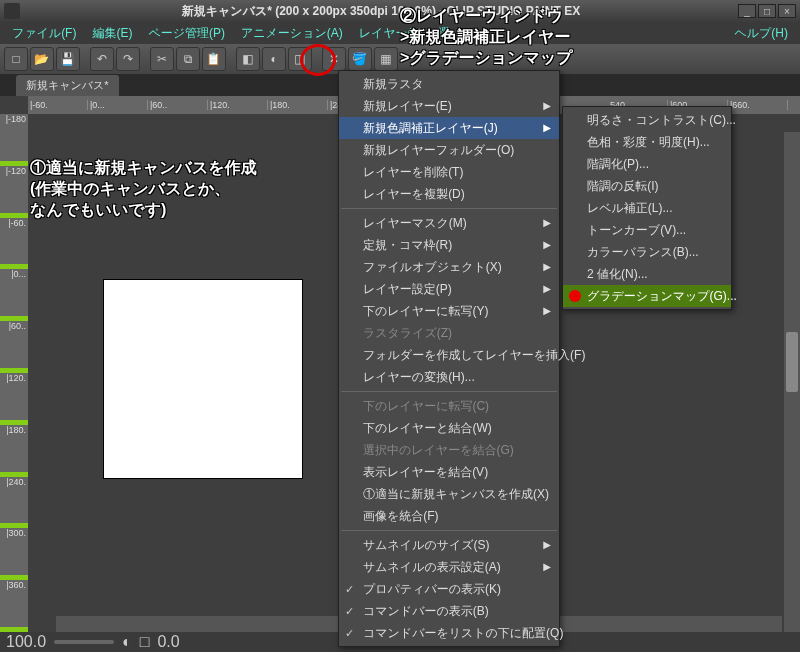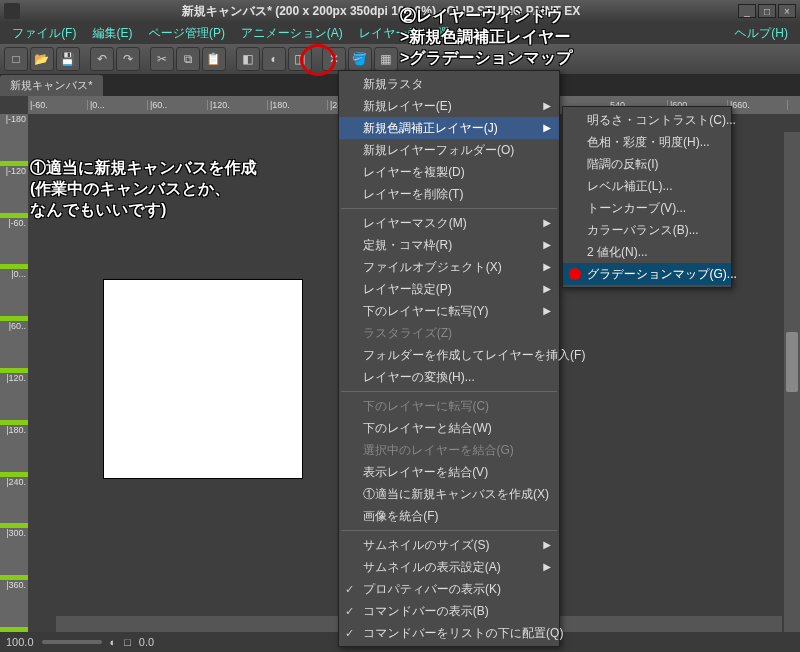--- a/index.html
+++ b/index.html
@@ -9,47 +9,47 @@
   .titlebar .title { flex:1; text-align:center; color:#e0e0e0; font-weight:bold; }
   .win-btns { display:flex; gap:2px; }
   .win-btn { width:18px; height:14px; background:#555; border:1px solid #222; display:flex; align-items:center; justify-content:center; font-size:10px; color:#ccc; }
 
   .menubar { height:22px; background:#3a3a3a; display:flex; align-items:center; padding:0 4px; font-size:12px; color:#5eead4; }
   .menubar span { padding:2px 8px; }
 
   .toolbar { height:30px; background:linear-gradient(#5a5a5a,#444); display:flex; align-items:center; padding:0 4px; gap:2px; }
   .tb-btn { width:24px; height:24px; background:#555; border:1px solid #333; border-radius:3px; display:flex; align-items:center; justify-content:center; font-size:12px; color:#ccc; }
 
-  .tabbar { height:22px; background:#2a2a2a; display:flex; align-items:flex-end; padding:0 0; }
+  .tabbar { height:22px; background:#2a2a2a; display:flex; align-items:flex-end; padding:0 16px; }
   .tab { background:#555; color:#ddd; font-size:11px; padding:3px 10px; border-radius:3px 3px 0 0; }
 
   .workspace { position:absolute; top:96px; left:0; right:0; bottom:20px; background:#3e3e3e; }
   .ruler-h { position:absolute; top:0; left:28px; right:0; height:18px; background:#666; color:#ddd; font-size:9px; display:flex; align-items:center; overflow:hidden; }
   .ruler-h span { display:inline-block; width:60px; border-right:1px solid #888; padding-left:2px; }
   .ruler-v { position:absolute; top:18px; left:0; width:28px; bottom:0; background:#666; color:#ddd; font-size:9px; display:flex; flex-direction:column; overflow:hidden; }
   .ruler-v span { height:60px; border-bottom:5px solid #84cc16; writing-mode:horizontal-tb; text-align:right; padding-right:2px; }
 
   .canvas-area { position:absolute; top:18px; left:28px; right:0; bottom:0; background:#3e3e3e; }
   .canvas { position:absolute; left:75px; top:165px; width:200px; height:200px; background:#fff; border:1px solid #000; }
 
   .menu { position:absolute; background:#4a4a4a; border:1px solid #222; box-shadow:2px 2px 6px rgba(0,0,0,.5); font-size:12px; color:#ddd; padding:2px 0; }
   .menu .item { padding:3px 28px 3px 24px; white-space:nowrap; position:relative; line-height:16px; }
   .menu .item.disabled { color:#888; }
   .menu .item.hl { background:#3a5a8a; color:#fff; }
-  .menu .item.hl-red { background:#0c4a6e; color:#fff; }
+  .menu .item.hl-red { background:#4d7c0f; color:#fff; }
   .menu .item .arrow { position:absolute; right:8px; top:3px; font-size:10px; }
   .menu .sep { height:1px; background:#666; margin:3px 2px; }
   .menu .check { position:absolute; left:6px; top:3px; font-size:11px; color:#ccc; }
   .menu .dot-red { position:absolute; left:6px; top:5px; width:12px; height:12px; background:#e00; border-radius:50%; }
 
   .annotation { position:absolute; color:#fff; font-weight:bold; font-size:16px; text-shadow:1px 1px 0 #000, -1px -1px 0 #000, 1px -1px 0 #000, -1px 1px 0 #000; line-height:1.3; }
 
   .red-circle { position:absolute; border:3px solid #d00; border-radius:50%; width:36px; height:32px; }
 
-  .statusbar { position:absolute; left:0; right:0; bottom:0; height:20px; background:#3a3a3a; color:#ccc; font-size:11px; display:flex; align-items:center; padding:0 6px; gap:8px; }
+  .statusbar { position:absolute; left:0; right:0; bottom:0; height:20px; background:#3a3a3a; color:#ccc; font-size:16px; display:flex; align-items:center; padding:0 6px; gap:8px; }
   .scrollbar-h { position:absolute; left:28px; right:18px; bottom:0; height:16px; background:#555; }
   .scrollbar-v { position:absolute; right:0; top:18px; bottom:0; width:16px; background:#555; }
   .sb-thumb-v { position:absolute; left:2px; right:2px; top:40%; height:60px; background:#888; border-radius:2px; }
   .sb-thumb-h { position:absolute; top:2px; bottom:2px; left:40%; width:80px; background:#888; border-radius:2px; }
 </style>
 </head>
 <body>
 
 <div class="titlebar">
   <span style="width:16px;height:16px;background:#333;border-radius:2px;margin-right:4px;"></span>
@@ -142,22 +142,22 @@
   <span>0.0</span>
 </div>
 
 <div class="red-circle" style="top:44px; left:300px;"></div>
 
 <div class="menu" style="top:70px; left:338px; width:222px;">
   <div class="item"><span>新規ラスタ</span></div>
   <div class="item"><span>新規レイヤー(E)</span><span class="arrow">▶</span></div>
   <div class="item hl"><span>新規色調補正レイヤー(J)</span><span class="arrow">▶</span></div>
   <div class="item"><span>新規レイヤーフォルダー(O)</span></div>
+  <div class="item"><span>レイヤーを削除(T)</span></div>
   <div class="item"><span>レイヤーを複製(D)</span></div>
-  <div class="item"><span>レイヤーを削除(T)</span></div>
   <div class="sep"></div>
   <div class="item"><span>レイヤーマスク(M)</span><span class="arrow">▶</span></div>
   <div class="item"><span>定規・コマ枠(R)</span><span class="arrow">▶</span></div>
   <div class="item"><span>ファイルオブジェクト(X)</span><span class="arrow">▶</span></div>
   <div class="item"><span>レイヤー設定(P)</span><span class="arrow">▶</span></div>
   <div class="item"><span>下のレイヤーに転写(Y)</span><span class="arrow">▶</span></div>
   <div class="item disabled"><span>ラスタライズ(Z)</span></div>
   <div class="item"><span>フォルダーを作成してレイヤーを挿入(F)</span></div>
   <div class="item"><span>レイヤーの変換(H)...</span></div>
   <div class="sep"></div>
@@ -172,20 +172,21 @@
   <div class="item"><span>サムネイルの表示設定(A)</span><span class="arrow">▶</span></div>
   <div class="item"><span class="check">✓</span><span>プロパティバーの表示(K)</span></div>
   <div class="item"><span class="check">✓</span><span>コマンドバーの表示(B)</span></div>
   <div class="item"><span class="check">✓</span><span>コマンドバーをリストの下に配置(Q)</span></div>
 
 </div>
 
 <div class="menu" style="top:106px; left:562px; width:170px;">
   <div class="item"><span>明るさ・コントラスト(C)...</span></div>
   <div class="item"><span>色相・彩度・明度(H)...</span></div>
+  <div class="item"><span>階調化(P)...</span></div>
   <div class="item"><span>階調の反転(I)</span></div>
   <div class="item"><span>レベル補正(L)...</span></div>
   <div class="item"><span>トーンカーブ(V)...</span></div>
   <div class="item"><span>カラーバランス(B)...</span></div>
   <div class="item"><span>2 値化(N)...</span></div>
   <div class="item hl-red"><span class="dot-red"></span><span>グラデーションマップ(G)...</span></div>
 </div>
 
 <div class="annotation" style="top:158px; left:30px;">
   <div>①適当に新規キャンバスを作成</div>

